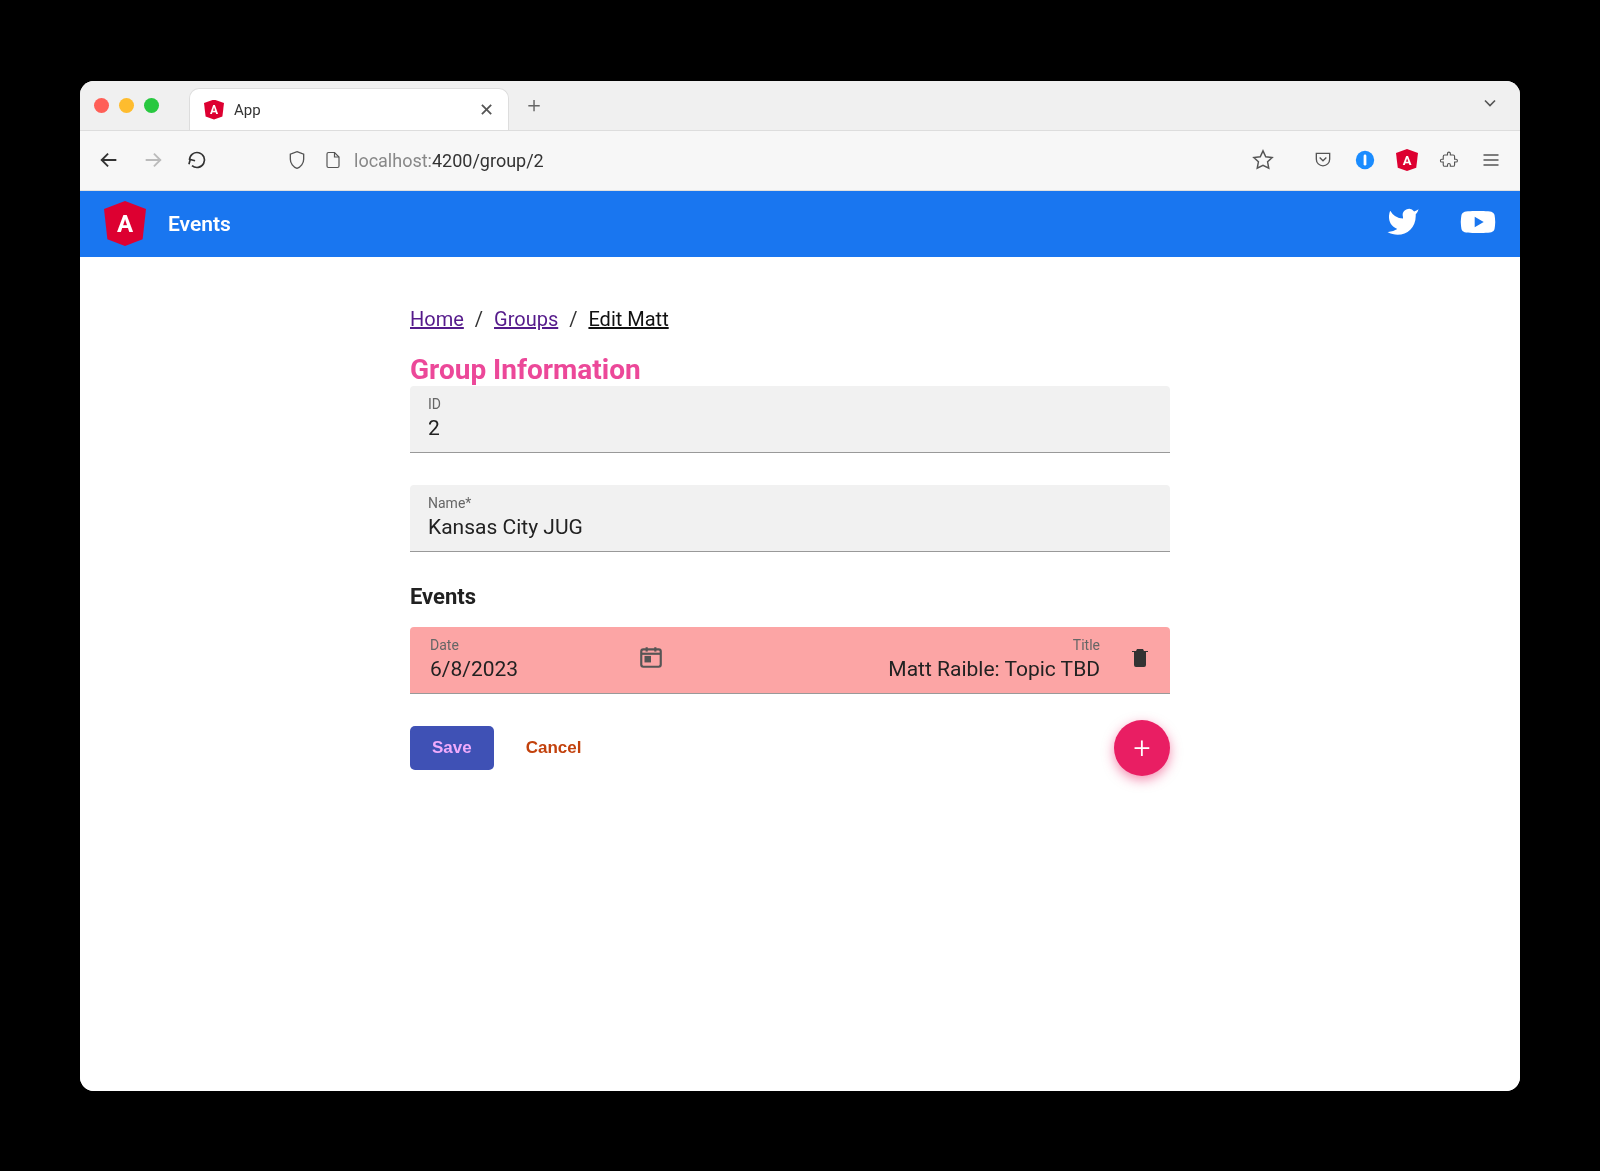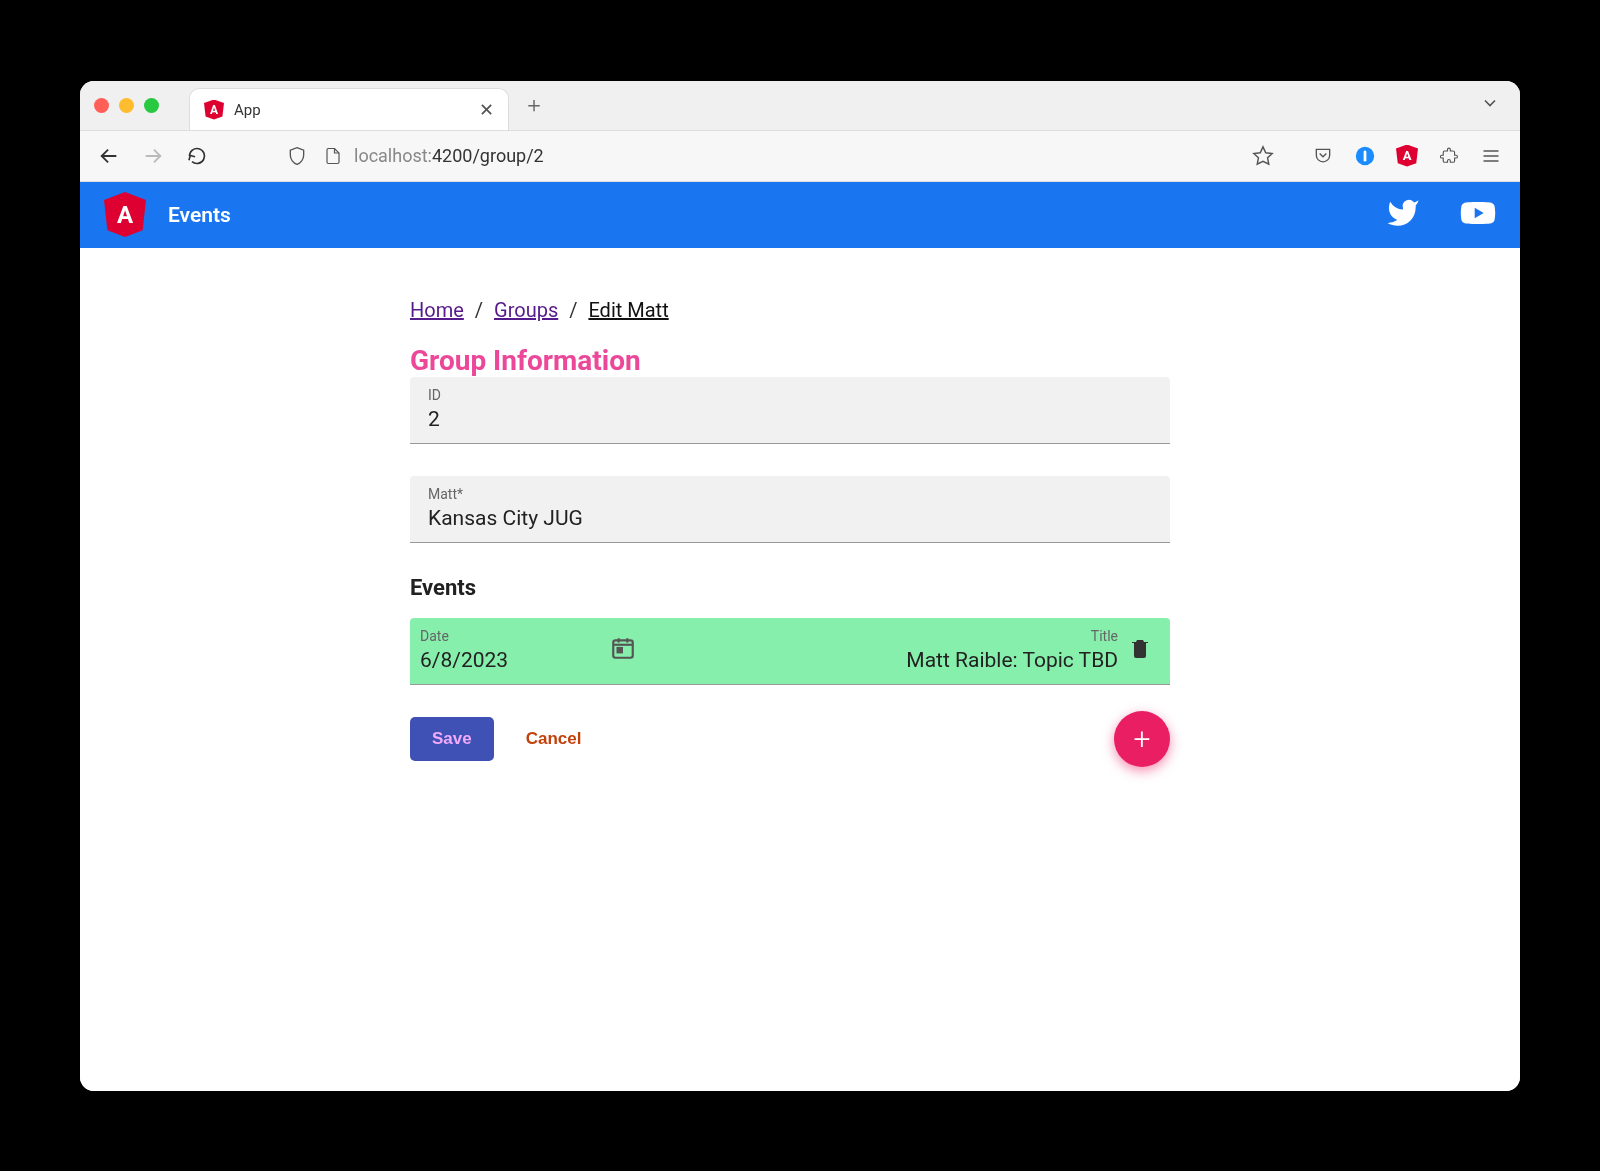--- a/index.html
+++ b/index.html
@@ -48,21 +48,21 @@
       gap: 10px;
       min-width: 320px;
       margin-top: 8px;
     }
     .tab .favicon { width: 20px; height: 20px; display:flex; align-items:center; justify-content:center; }
     .tab .title { font-size: 15px; color: #333; flex: 1; }
     .tab .close { font-size: 18px; color: #555; cursor: pointer; }
     .new-tab { margin-left: 14px; font-size: 22px; color: #666; }
     .tabbar-right { position: absolute; right: 20px; color: #555; }
     .toolbar {
-      height: 51px;
+      height: 60px;
       background: #f7f7f7;
       border-bottom: 1px solid #e0e0e0;
       display: flex;
       align-items: center;
       padding: 0 18px;
       gap: 18px;
     }
     .nav-icons { display: flex; gap: 22px; align-items: center; }
     .nav-icons .icon, .toolbar .icon { color: #333; width: 22px; height: 22px; display:flex; align-items:center; justify-content:center; }
     .nav-icons .disabled { color: #bbb; }
@@ -118,27 +118,27 @@
       border-radius: 4px 4px 0 0;
     }
     .mat-field .label { font-size: 14px; color: #666; margin-bottom: 4px; }
     .mat-field .value { font-size: 21px; color: #222; }
     .mat-field input {
       border: none; background: transparent; font-size: 21px; color: #222;
       width: 100%; outline: none; font-family: inherit;
     }
     h2.section { font-size: 22px; font-weight: 700; color: #212121; margin-top: 32px; margin-bottom: 18px; }
     .event-row {
-      background: #86efac;
+      background: #fca5a5;
       border-bottom: 1px solid #999;
       border-radius: 4px 4px 0 0;
       display: flex;
       align-items: center;
-      padding: 10px 18px 12px 10px;
-      gap: 10px;
+      padding: 10px 18px 12px 20px;
+      gap: 28px;
     }
     .event-col { display: flex; flex-direction: column; }
     .event-col.date { flex: 0 0 180px; }
     .event-col.title { flex: 1; align-items: flex-end; }
     .event-col .label { font-size: 14px; color: #666; margin-bottom: 4px; }
     .event-col .value { font-size: 21px; color: #222; }
     .cal-icon, .trash-icon { color: #555; }
     .actions {
       display: flex;
       align-items: center;
@@ -295,21 +295,21 @@
       </nav>
 
       <h1 class="page-title">Group Information</h1>
 
       <div class="mat-field">
         <div class="label">ID</div>
         <div class="value">2</div>
       </div>
 
       <div class="mat-field">
-        <div class="label">Matt*</div>
+        <div class="label">Name*</div>
         <input type="text" value="Kansas City JUG" style="">
       </div>
 
       <h2 class="section">Events</h2>
 
       <div class="event-row">
         <div class="event-col date">
           <div class="label">Date</div>
           <div class="value">6/8/2023</div>
         </div>

